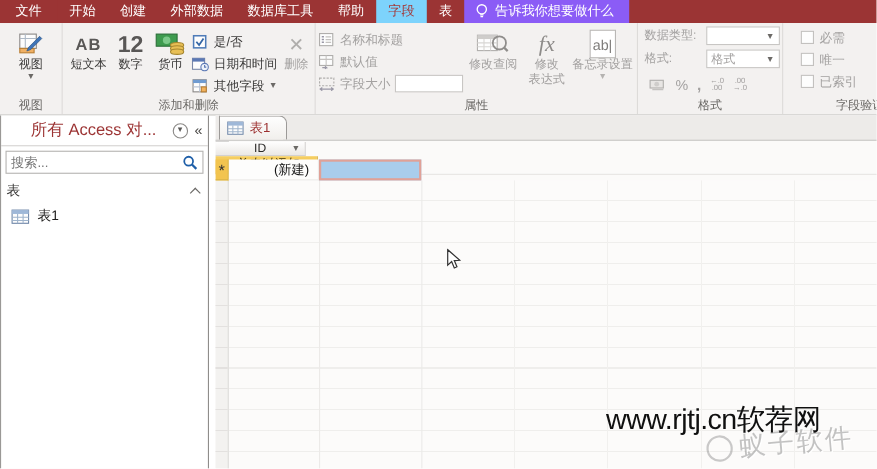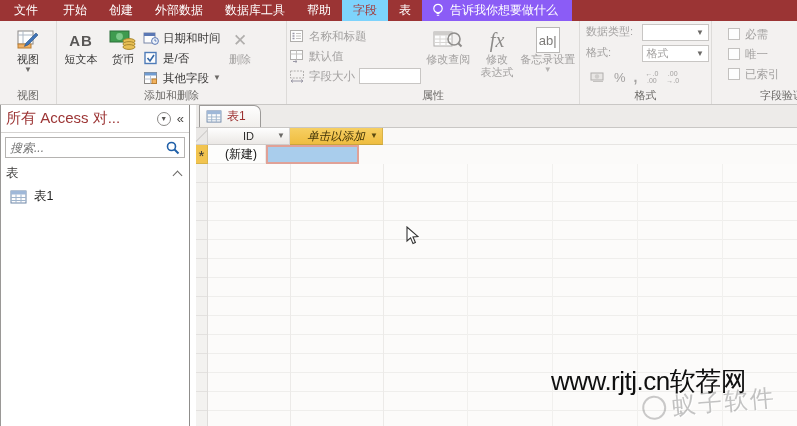--- a/index.html
+++ b/index.html
@@ -38,43 +38,43 @@
   .fmt-label { width:52px; font-size:11px; color:#a3a1a0; white-space:nowrap; }
   .dropdown { width:68px; height:17px; border:1px solid #c8c6c4; background:#fff; display:flex; align-items:center; justify-content:space-between; padding:0 4px; font-size:11px; color:#a3a1a0; }
   .fmt-icons { display:flex; align-items:center; gap:8px; padding-left:4px; height:22px; color:#a3a1a0; }
   .dec-ico { font-size:7px; line-height:7px; text-align:center; color:#a3a1a0; white-space:pre; }
   .chk-row { display:flex; align-items:center; gap:5px; height:20px; font-size:11.5px; color:#a3a1a0; }
   .chk-box { width:12px; height:12px; border:1px solid #c3c1bf; background:#fdfdfd; }
 
   
   .nav { position:absolute; top:105px; left:0; width:190px; bottom:0; background:#fff; border-left:1px solid #9a9896; border-right:1px solid #8f8d8b; }
   .nav-title { height:28px; display:flex; align-items:center; padding:0 5px; border-bottom:1px solid #d5d3d1; }
-  .nav-title-text { font-size:15px; color:#9c3434; flex:1; white-space:nowrap; overflow:hidden; }
+  .nav-title-text { font-size:15px; color:#9c3434; flex:1; white-space:nowrap; overflow:hidden;margin-left:22px; }
   .circ-caret { width:14px; height:14px; border:1px solid #8a8886; border-radius:50%; display:flex; align-items:center; justify-content:center; font-size:7px; color:#5a5856; margin-right:6px; }
   .dbl-chev { font-size:13px; color:#4a4846; }
   .search-row { margin:4px 4px 2px 4px; height:21px; border:1px solid #b5b3b1; background:#fff; display:flex; align-items:center; }
-  .search-input { flex:1; border:none; outline:none; font-size:12px; font-style:italic; padding:0 4px; color:#555; min-width:0; background:transparent; }
+  .search-input { flex:1; border:none; outline:none; font-size:12px; padding:0 4px; color:#555; min-width:0; background:transparent; }
   .nav-section { display:flex; align-items:center; justify-content:space-between; padding:5px 8px 3px 5px; font-size:12.5px; color:#3b3a39; }
   .chev-up { width:7px; height:7px; border-left:1.5px solid #6b6966; border-top:1.5px solid #6b6966; transform:rotate(45deg); margin-top:3px; }
   .nav-item { display:flex; align-items:center; gap:7px; padding:3px 4px 3px 9px; font-size:12.5px; color:#1f1e1d; }
 
   
   .content { position:absolute; top:105px; left:196px; right:0; bottom:0; background:#fbfaf9; }
   .doc-tabstrip { position:absolute; top:0; left:0; right:0; height:23px; background:#edebe9; border-bottom:1px solid #c9c7c5; display:flex; align-items:flex-end; }
   .doc-tab { display:flex; align-items:center; gap:5px; height:22px; margin-left:3px; padding:0 14px 0 6px; background:linear-gradient(#fefefe,#f1efec); border:1px solid #9c9a98; border-bottom:none; border-radius:0 7px 0 0; font-size:12px; color:#9c3030; }
-  .hdr-row { position:absolute; top:23px; left:0; right:0; height:17px; display:flex; }
+  .hdr-row { position:absolute; top:23px; left:0; right:0; height:17px; display:flex;flex-direction:column; }
   .corner-cell { width:12px; background:linear-gradient(135deg,#eae8e6 46%,#c5c3c1 50%,#eae8e6 54%); border-right:1px solid #d2d0ce; border-bottom:1px solid #cfcdcb; }
   .id-hdr { width:82px; background:linear-gradient(#fefefe,#ebe8e5); border-right:1px solid #d6d4d2; border-bottom:1px solid #cfcdcb; display:flex; align-items:center; justify-content:center; gap:0; font-size:11px; color:#2b2a29; position:relative; }
   .id-hdr .caret { position:absolute; right:4px; }
   .add-hdr { width:93px; background:linear-gradient(#f6cf63,#efbd40); border-right:1px solid #d8b248; border-bottom:1px solid #c9a53c; display:flex; align-items:center; justify-content:center; font-style:italic; font-size:11.5px; color:#3f3308; position:relative; }
   .add-hdr .caret { position:absolute; right:4px; color:#5a4a10; }
   .hdr-rest { flex:1; background:#faf9f8; border-bottom:1px solid #e7e5e3; }
   .new-row { position:absolute; top:40px; left:0; right:0; height:19px; display:flex; }
   .new-sel { width:12px; background:#f2c44f; border-right:1px solid #d8b348; border-bottom:1px solid #d8b348; text-align:center; font-size:15px; line-height:21px; color:#333; }
-  .new-id { width:58px; background:#fdfdfc; border-right:1px solid #eceae8; border-bottom:1px solid #eceae8; display:flex; align-items:center; justify-content:flex-end; padding-right:8px; font-size:12px; color:#141414; }
+  .new-id { width:82px; background:#fdfdfc; border-right:1px solid #eceae8; border-bottom:1px solid #eceae8; display:flex; align-items:center; justify-content:flex-end; padding-right:8px; font-size:12px; color:#141414; }
   .new-add { width:93px; background:#a9cdec; border:2px solid #e0a197; }
   .grid-body { position:absolute; top:59px; left:0; right:0; bottom:0;
     background:
       repeating-linear-gradient(to bottom, transparent 0, transparent 18px, #efeeec 18px, #efeeec 19px),
       #fcfbfa; }
   .grid-cols { position:absolute; top:59px; left:187px; right:0; bottom:0;
     background: repeating-linear-gradient(to right, transparent 0, transparent 84px, #f1f0ee 84px, #f1f0ee 85px); }
   .sel-strip { position:absolute; top:59px; left:0; width:12px; bottom:0; background:#f3f2f0; border-right:1px solid #dedcda;
     background-image: repeating-linear-gradient(to bottom, transparent 0, transparent 18px, #e3e1df 18px, #e3e1df 19px); }
   .vline { position:absolute; top:59px; bottom:0; width:1px; background:#eceae8; }
@@ -124,48 +124,52 @@
     </div>
     <div class="rgroup-label">视图</div>
   </div>
 
   <div class="rgroup" style="width:230px;">
     <div class="bigrow">
       <div class="bigbtn" style="width:44px;">
         <span class="glyph ab-glyph">AB</span>
         <span>短文本</span>
       </div>
+      <div class="bigbtn" style="width:34px;">
+        <span class="glyph num-glyph">12</span>
+        <span>数字</span>
+      </div>
       <div class="bigbtn" style="width:40px;">
         <span class="glyph">
           <svg width="28" height="22" viewBox="0 0 28 22">
             <rect x="1" y="2" width="19" height="11" fill="#3e9b4f" stroke="#2b6e38"></rect>
             <circle cx="10.5" cy="7.5" r="3.4" fill="#7cc98a"></circle>
             <ellipse cx="20" cy="12" rx="6" ry="2.4" fill="#e8bf55" stroke="#a8872e"></ellipse>
             <ellipse cx="20" cy="15" rx="6" ry="2.4" fill="#e8bf55" stroke="#a8872e"></ellipse>
             <ellipse cx="20" cy="18" rx="6" ry="2.4" fill="#e8bf55" stroke="#a8872e"></ellipse>
           </svg>
         </span>
         <span>货币</span>
       </div>
       <div class="stackcol" style="width:80px;">
         <div class="smallbtn">
           <svg class="icon16" viewBox="0 0 16 14">
+            <rect x="2" y="1.5" width="11" height="11" fill="#fdfdfd" stroke="#4f7cb8" stroke-width="1.4"></rect>
+            <path d="M4.5 7l2.5 3 4-6" stroke="#3466a5" stroke-width="1.6" fill="none"></path>
+          </svg>
+          <span>是/否</span>
+        </div>
+        <div class="smallbtn">
+          <svg class="icon16" viewBox="0 0 16 14">
             <rect x="1" y="2" width="11" height="10" fill="#fdfdfd" stroke="#7a88a8"></rect>
             <rect x="1" y="2" width="11" height="3" fill="#5b78b4"></rect>
             <circle cx="12" cy="10" r="3.4" fill="#eef3fa" stroke="#5b78b4"></circle>
             <path d="M12 8.2v1.8h1.5" stroke="#5b78b4" fill="none"></path>
           </svg>
           <span>日期和时间</span>
-        </div>
-        <div class="smallbtn">
-          <svg class="icon16" viewBox="0 0 16 14">
-            <rect x="2" y="1.5" width="11" height="11" fill="#fdfdfd" stroke="#4f7cb8" stroke-width="1.4"></rect>
-            <path d="M4.5 7l2.5 3 4-6" stroke="#3466a5" stroke-width="1.6" fill="none"></path>
-          </svg>
-          <span>是/否</span>
         </div>
         <div class="smallbtn">
           <svg class="icon16" viewBox="0 0 16 14">
             <rect x="1.5" y="1.5" width="12" height="11" fill="#fdfdfd" stroke="#8a8886"></rect>
             <rect x="1.5" y="1.5" width="12" height="3" fill="#6f9bd1"></rect>
             <path d="M1.5 8h12M7.5 4.5v8" stroke="#b9c4d4" fill="none"></path>
             <rect x="9" y="8" width="4.5" height="4.5" fill="#f2b25e" stroke="#b97f33"></rect>
           </svg>
           <span>其他字段</span>
           <span class="caret">▼</span>

